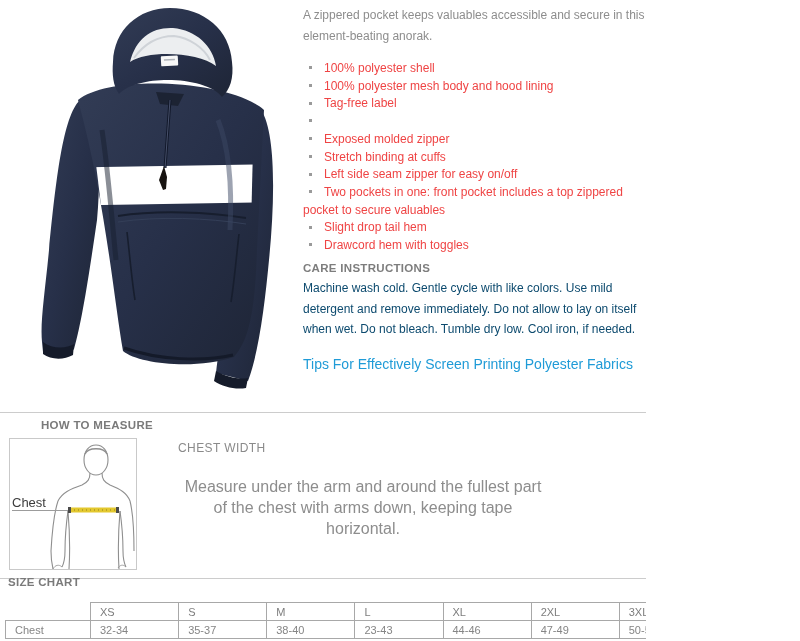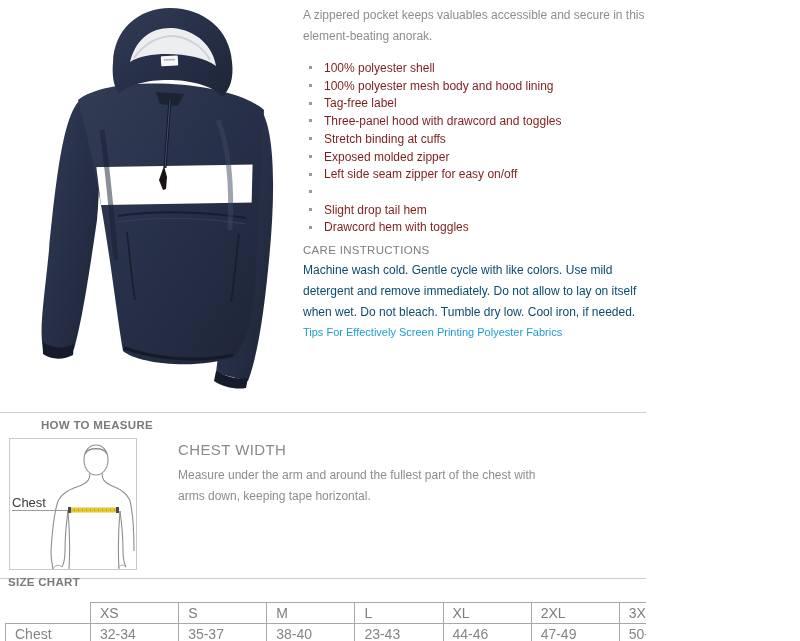--- a/index.html
+++ b/index.html
@@ -5,51 +5,51 @@
   * { margin:0; padding:0; box-sizing:border-box; }
   html,body { background:#fff; }
   body { font-family:"Liberation Sans", sans-serif; color:#8d8d8d; }
   .page { position:relative; width:646px; height:641px; background:#fff; overflow:hidden; }
 
   
   .photo { position:absolute; left:18px; top:0; width:272px; height:412px; }
   .details { position:absolute; left:303px; top:0; width:352px; }
   .details p.intro { font-size:12px; line-height:21px; color:#8d8d8d; padding-top:5px; }
   ul.features { list-style:none; margin-top:13px; }
-  ul.features li { font-size:12px; line-height:17.7px; color:#7f1d1d; }
+  ul.features li { font-size:12px; line-height:17.7px; color:#ef4444; }
   ul.features .bullet { display:inline-block; width:3px; height:3px; background:#9a9a9a; vertical-align:middle; margin-right:12px; margin-left:6px; margin-bottom:2px; }
-  .care-heading { font-size:11.5px; font-weight:normal; color:#7d7d7d; letter-spacing:.3px; margin-top:7px; }
+  .care-heading { font-size:11.5px; font-weight:bold; color:#7d7d7d; letter-spacing:.3px; margin-top:7px; }
   p.care { font-size:12px; line-height:20.8px; color:#0c4a6e; margin-top:4px; }
-  a.tips-link { display:inline-block; margin-top:4px; font-size:11px; color:#1f9bd7; text-decoration:none; cursor:pointer; }
+  a.tips-link { display:inline-block; margin-top:16px; font-size:14px; color:#1f9bd7; text-decoration:none; cursor:pointer; }
 
   .views { position:absolute; left:660px; top:0; width:140px; }
   .views figure { margin:4px; }
   .view-label { font-size:11.5px; color:#9a9a9a; margin-left:7px; }
   .front-svg { margin-left:22px; margin-top:5px; }
   .back-svg { margin-left:24px; margin-top:13px; }
   .front-label { margin-top:1px; }
   .back-label { margin-top:2px; }
 
   
   .rule { position:absolute; left:0; width:800px; border-top:1px solid #ccc; }
   .rule1 { top:412px; }
   .rule2 { top:578px; }
   .section-heading { position:absolute; left:8px; font-size:11.5px; font-weight:bold; color:#7a7a7a; letter-spacing:.3px; }
   .measure-heading { top:419px;padding-left:33px; }
   .size-heading { top:576px; }
 
   
   .diagram-box { position:absolute; left:9px; top:438px; width:128px; height:132px; border:1px solid #c9c9c9; background:#fff; }
   .measure-text { position:absolute; left:178px; top:441px; width:400px; }
-  .measure-title { font-size:15px; color:#8a8a8a; letter-spacing:.4px; font-weight:normal; }
-  .measure-desc { font-size:12px; line-height:21px; color:#8d8d8d; margin-top:7px; width:370px; }
+  .measure-title { font-size:12px; color:#8a8a8a; letter-spacing:.4px; font-weight:normal; }
+  .measure-desc { font-size:16px; line-height:21px; color:#8d8d8d; margin-top:21px; width:370px;text-align:center; }
 
   
   table.size-table { position:absolute; left:5px; top:602px; width:791px; border-collapse:collapse; table-layout:fixed; }
-  table.size-table th, table.size-table td { border:1px solid #a8a8a8; font-size:14px; font-weight:normal; text-align:left; padding:2px 0 2px 9px; height:18px; color:#858585; background:#fff; }
+  table.size-table th, table.size-table td { border:1px solid #a8a8a8; font-size:11px; font-weight:normal; text-align:left; padding:2px 0 2px 9px; height:18px; color:#858585; background:#fff; }
   table.size-table th { color:#7d7d7d; }
   table.size-table th.blank { border:none; background:transparent; }
   table.size-table col.labelcol { width:85px; }
 </style>
 </head>
 <body>
 
 <div class="page">
 
   <div class="photo">
@@ -101,25 +101,25 @@
       <path d="M106,348 C140,360 185,362 215,355" fill="none" stroke="#141a29" stroke-width="3"></path>
     </svg>
   </div>
 
   <div class="details">
     <p class="intro">A zippered pocket keeps valuables accessible and secure in this element-beating anorak.</p>
     <ul class="features">
         <li><span class="bullet"></span><span>100% polyester shell</span></li>
         <li><span class="bullet"></span><span>100% polyester mesh body and hood lining</span></li>
         <li><span class="bullet"></span><span>Tag-free label</span></li>
-        <li><span class="bullet"></span><span>Three-panel hood with drawcord and toggles</span></li>
+        <li><span class="bullet"></span></li>
+        <li><span class="bullet"></span><span>Exposed molded zipper</span></li>
         <li><span class="bullet"></span><span>Stretch binding at cuffs</span></li>
-        <li><span class="bullet"></span><span>Exposed molded zipper</span></li>
         <li><span class="bullet"></span><span>Left side seam zipper for easy on/off</span></li>
-        <li><span class="bullet"></span></li>
+        <li><span class="bullet"></span><span>Two pockets in one: front pocket includes a top zippered pocket to secure valuables</span></li>
         <li><span class="bullet"></span><span>Slight drop tail hem</span></li>
         <li><span class="bullet"></span><span>Drawcord hem with toggles</span></li>
       </ul>
     <div class="care-heading">CARE INSTRUCTIONS</div>
     <p class="care">Machine wash cold. Gentle cycle with like colors. Use mild detergent and remove immediately. Do not allow to lay on itself when wet. Do not bleach. Tumble dry low. Cool iron, if needed.</p>
     <a class="tips-link">Tips For Effectively Screen Printing Polyester Fabrics</a>
   </div>
 
   <div class="views">
     <figure>

